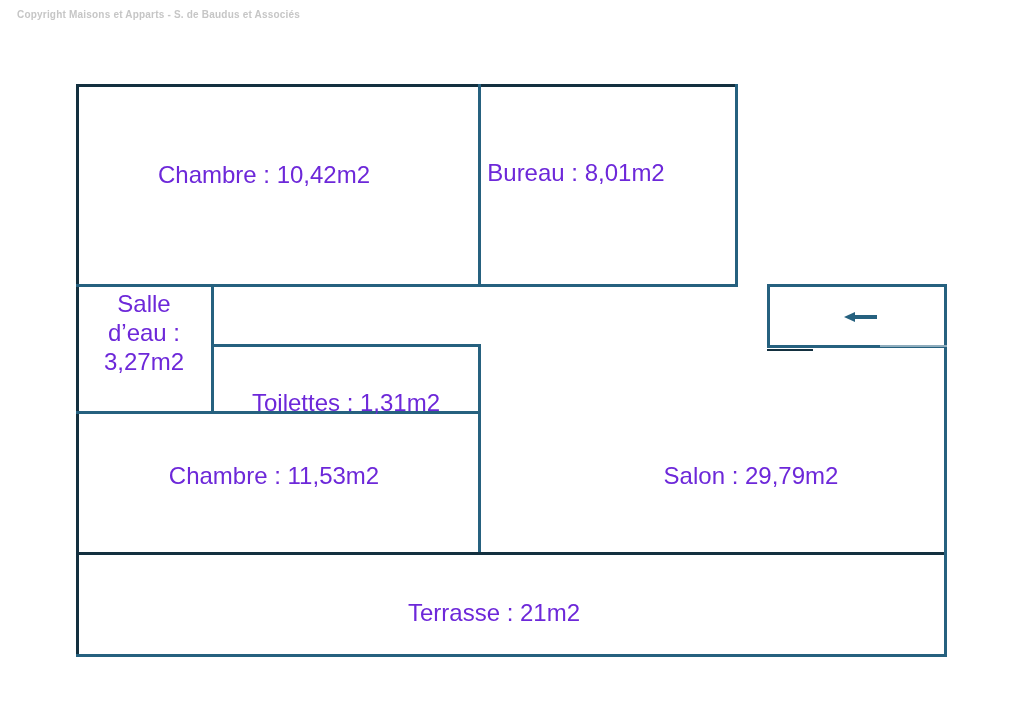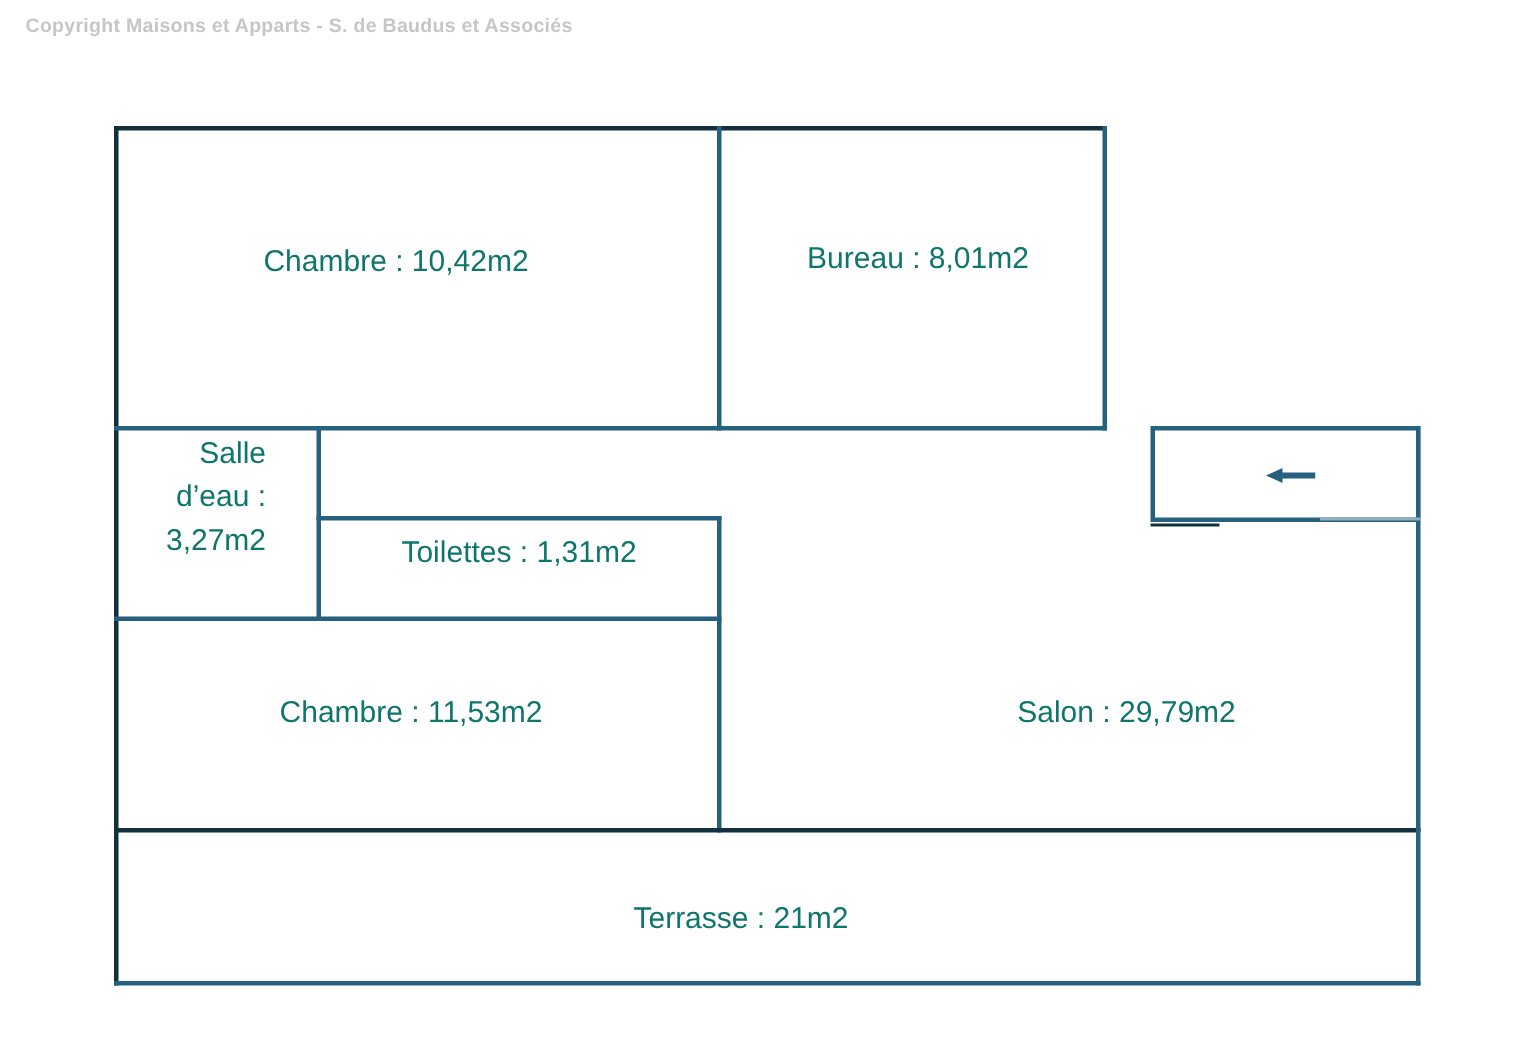--- a/index.html
+++ b/index.html
@@ -2,21 +2,21 @@
 <html><head>
 <meta charset="utf-8">
 <style>
   html,body{margin:0;padding:0;}
   body{
     width:1024px;height:708px;position:relative;background:#ffffff;
     font-family:"Liberation Sans", sans-serif;overflow:hidden;
   }
   .copyright{
     position:absolute;left:17px;top:9px;
-    font-size:13px;font-weight:bold;color:#c6c6c6;letter-spacing:.2px;
+    font-size:10px;font-weight:bold;color:#c6c6c6;letter-spacing:.2px;
     white-space:nowrap;
     text-align:right;
   }
   .wall{position:absolute;background:#26617f;}
   .wall.dark{background:#13303f;}
   .wall.light{background:#8fadbd;}
   
   .w-top        {left:76px; top:84px;  width:662px; height:3px;}
   .w-hall       {left:76px; top:284px; width:662px; height:3px;}
   .w-toilettes-top{left:211px;top:344px;width:270px; height:3px;}
@@ -33,26 +33,26 @@
   .w-salon-left {left:478px;top:344px; width:3px; height:211px;}
   .w-right      {left:944px;top:284px; width:3px; height:373px;}
   
   .entry-box{
     position:absolute;left:767px;top:284px;width:180px;height:64px;
     border:3px solid #26617f;box-sizing:border-box;background:#ffffff;
   }
   .entry-arrow{position:absolute;left:74px;top:25px;width:33px;height:10px;}
   .room-label{
     position:absolute;transform:translate(-50%,-50%);
-    font-size:20px;color:#0f766e;white-space:nowrap;text-align:right;
+    font-size:24px;color:#6d28d9;white-space:nowrap;text-align:center;
   }
   .lbl-chambre  {left:264px;top:175px;}
-  .lbl-bureau   {left:612px;top:173px;}
+  .lbl-bureau   {left:576px;top:173px;}
   .lbl-sdb      {left:144px;top:332px;line-height:29px;}
-  .lbl-toilettes{left:346px;top:369px;}
+  .lbl-toilettes{left:346px;top:403px;}
   .lbl-cuisine  {left:274px;top:476px;}
   .lbl-salon    {left:751px;top:476px;}
   .lbl-terrasse {left:478px;top:613px;margin-left:16px;}
 </style>
 </head>
 <body>
 
 <div class="copyright">Copyright Maisons et Apparts - S. de Baudus et Associés</div>
 
 <div class="wall dark w-top"></div>

